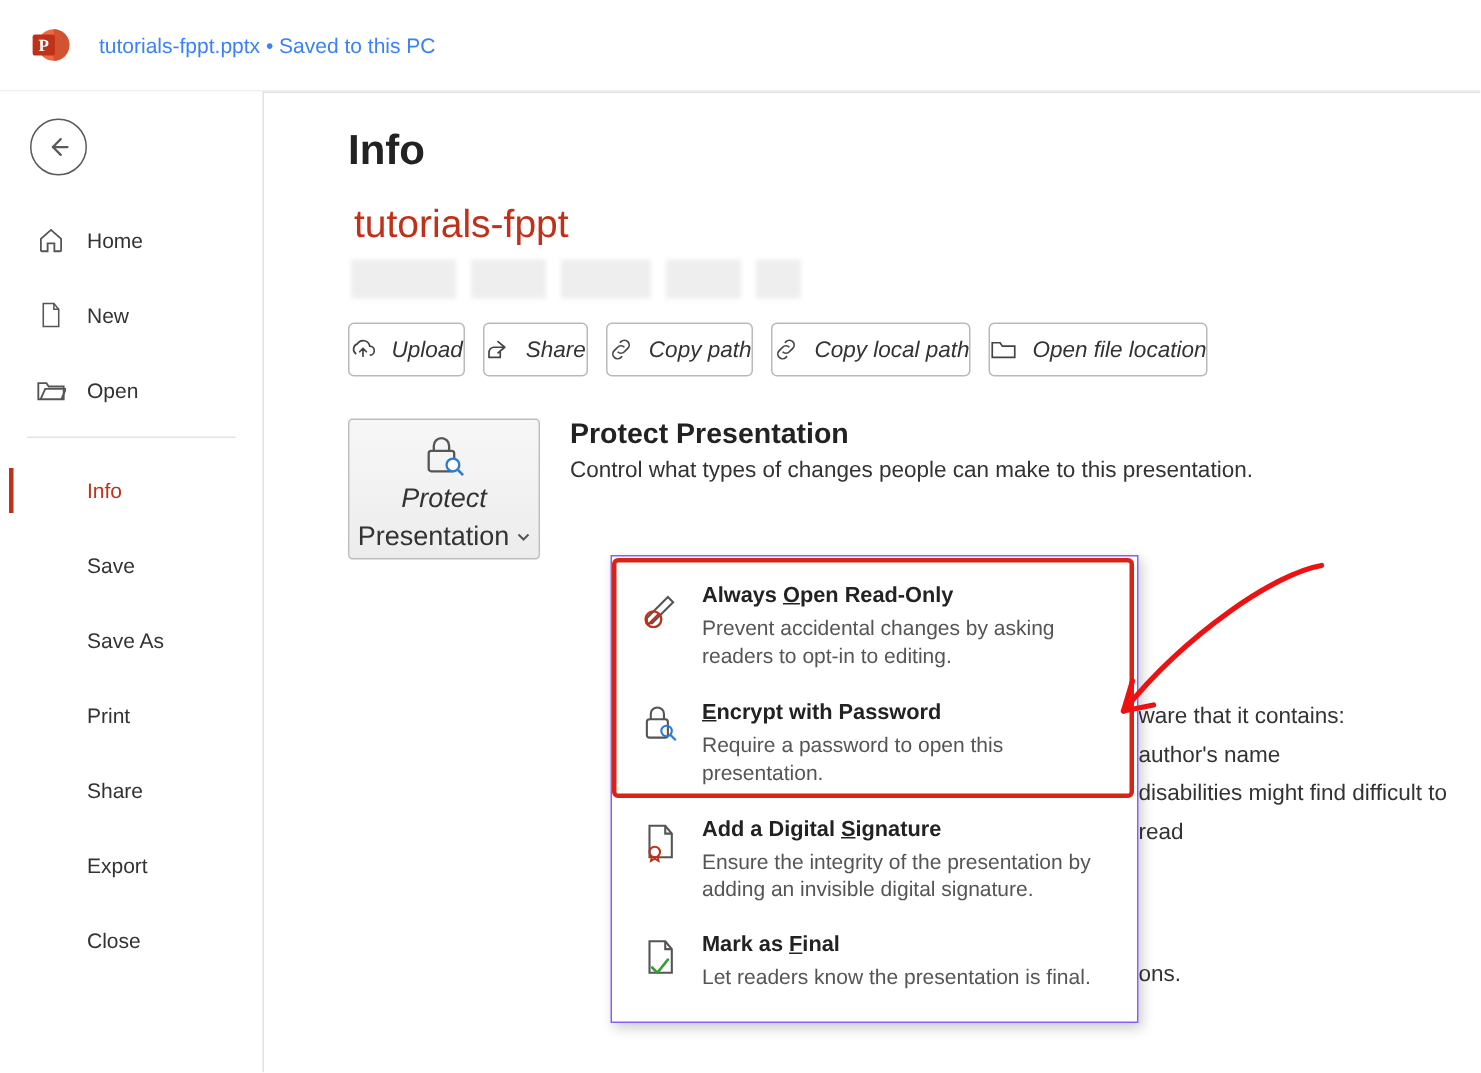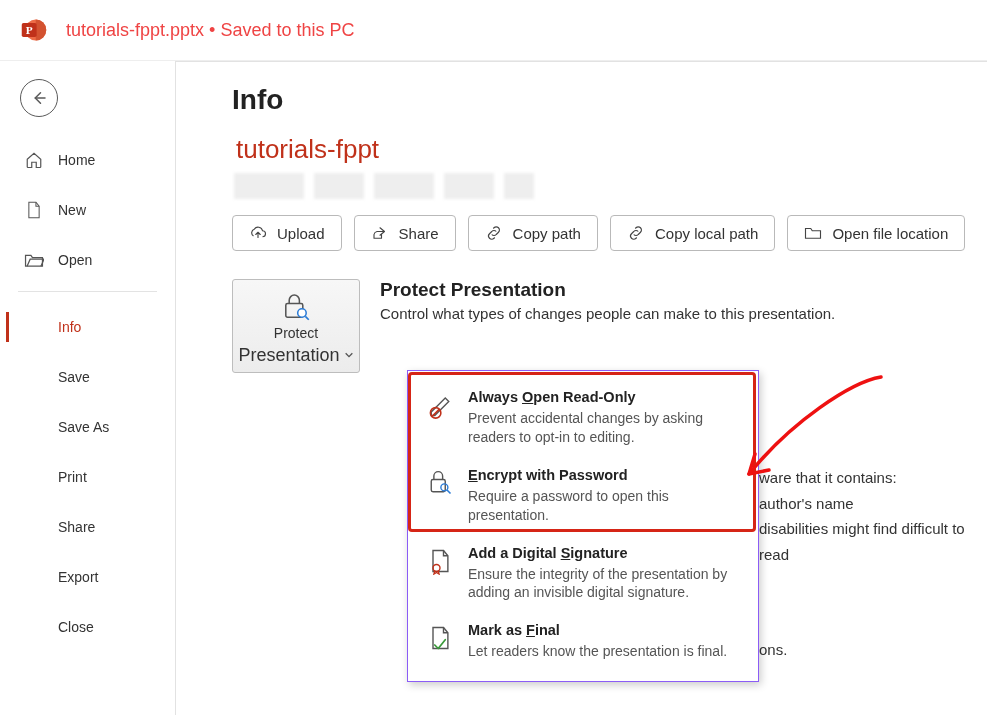--- a/index.html
+++ b/index.html
@@ -19,21 +19,21 @@
     display: flex;
     align-items: center;
     padding: 0 20px;
     background: #fff;
   }
   .app-logo {
     width: 28px; height: 28px;
     margin-right: 18px;
     display: flex; align-items: center; justify-content: center;
   }
-  .title-text { font-size: 18px; color: #ef4444; }
+  .title-text { font-size: 14px; color: #3b82f6; }
 
   
   .layout {
     display: flex;
     height: calc(715px - 60px);
     border-top: 1px solid #eee;
   }
   .sidebar {
     width: 175px;
     background: #fff;
@@ -87,39 +87,40 @@
   .blur-band div { height:100%; background:#eee; filter: blur(1.5px); }
   .blur-band div:nth-child(1){width:70px}
   .blur-band div:nth-child(2){width:50px}
   .blur-band div:nth-child(3){width:60px}
   .blur-band div:nth-child(4){width:50px}
   .blur-band div:nth-child(5){width:30px}
 
   .btn-row { display:flex; gap:12px; margin-bottom: 28px; flex-wrap:wrap;}
   .btn {
     border:1px solid #b9b9b9; border-radius:4px;
-    padding: 8px 16px;
+    padding: 8px 0;
     display:flex; align-items:center; gap:10px;
     font-size:15px; color:#333; background:#fff;
     cursor:pointer;
+    font-style:italic;
   }
   .btn .btn-icon{width:18px;height:18px;display:flex;align-items:center;justify-content:center;}
 
   .section-row { display:flex; align-items:flex-start; gap:20px; }
   .big-btn {
     width:128px; height:94px;
     border:1px solid #bdbdbd; border-radius:3px;
     background:linear-gradient(#f7f7f7,#ececec);
     display:flex; flex-direction:column; align-items:center; justify-content:center;
     cursor:pointer;
     gap:4px;
     padding-top:6px;
   }
   .big-btn .big-icon{ width:34px; height:28px; }
-  .big-btn .label1{font-size:14px;color:#333;}
+  .big-btn .label1{font-size:18px;color:#333;font-style:italic;}
   .big-btn .label2{font-size:18px;color:#333;display:flex;align-items:center;gap:4px;}
   .sec-text .sec-title{font-size:19px;font-weight:600;color:#222;margin-bottom:4px;}
   .sec-text .sec-desc{font-size:15px;color:#333;}
 
   
   .dropdown {
     position:absolute;
     left:231px; top:308px;
     width:352px;
     background:#fff;

